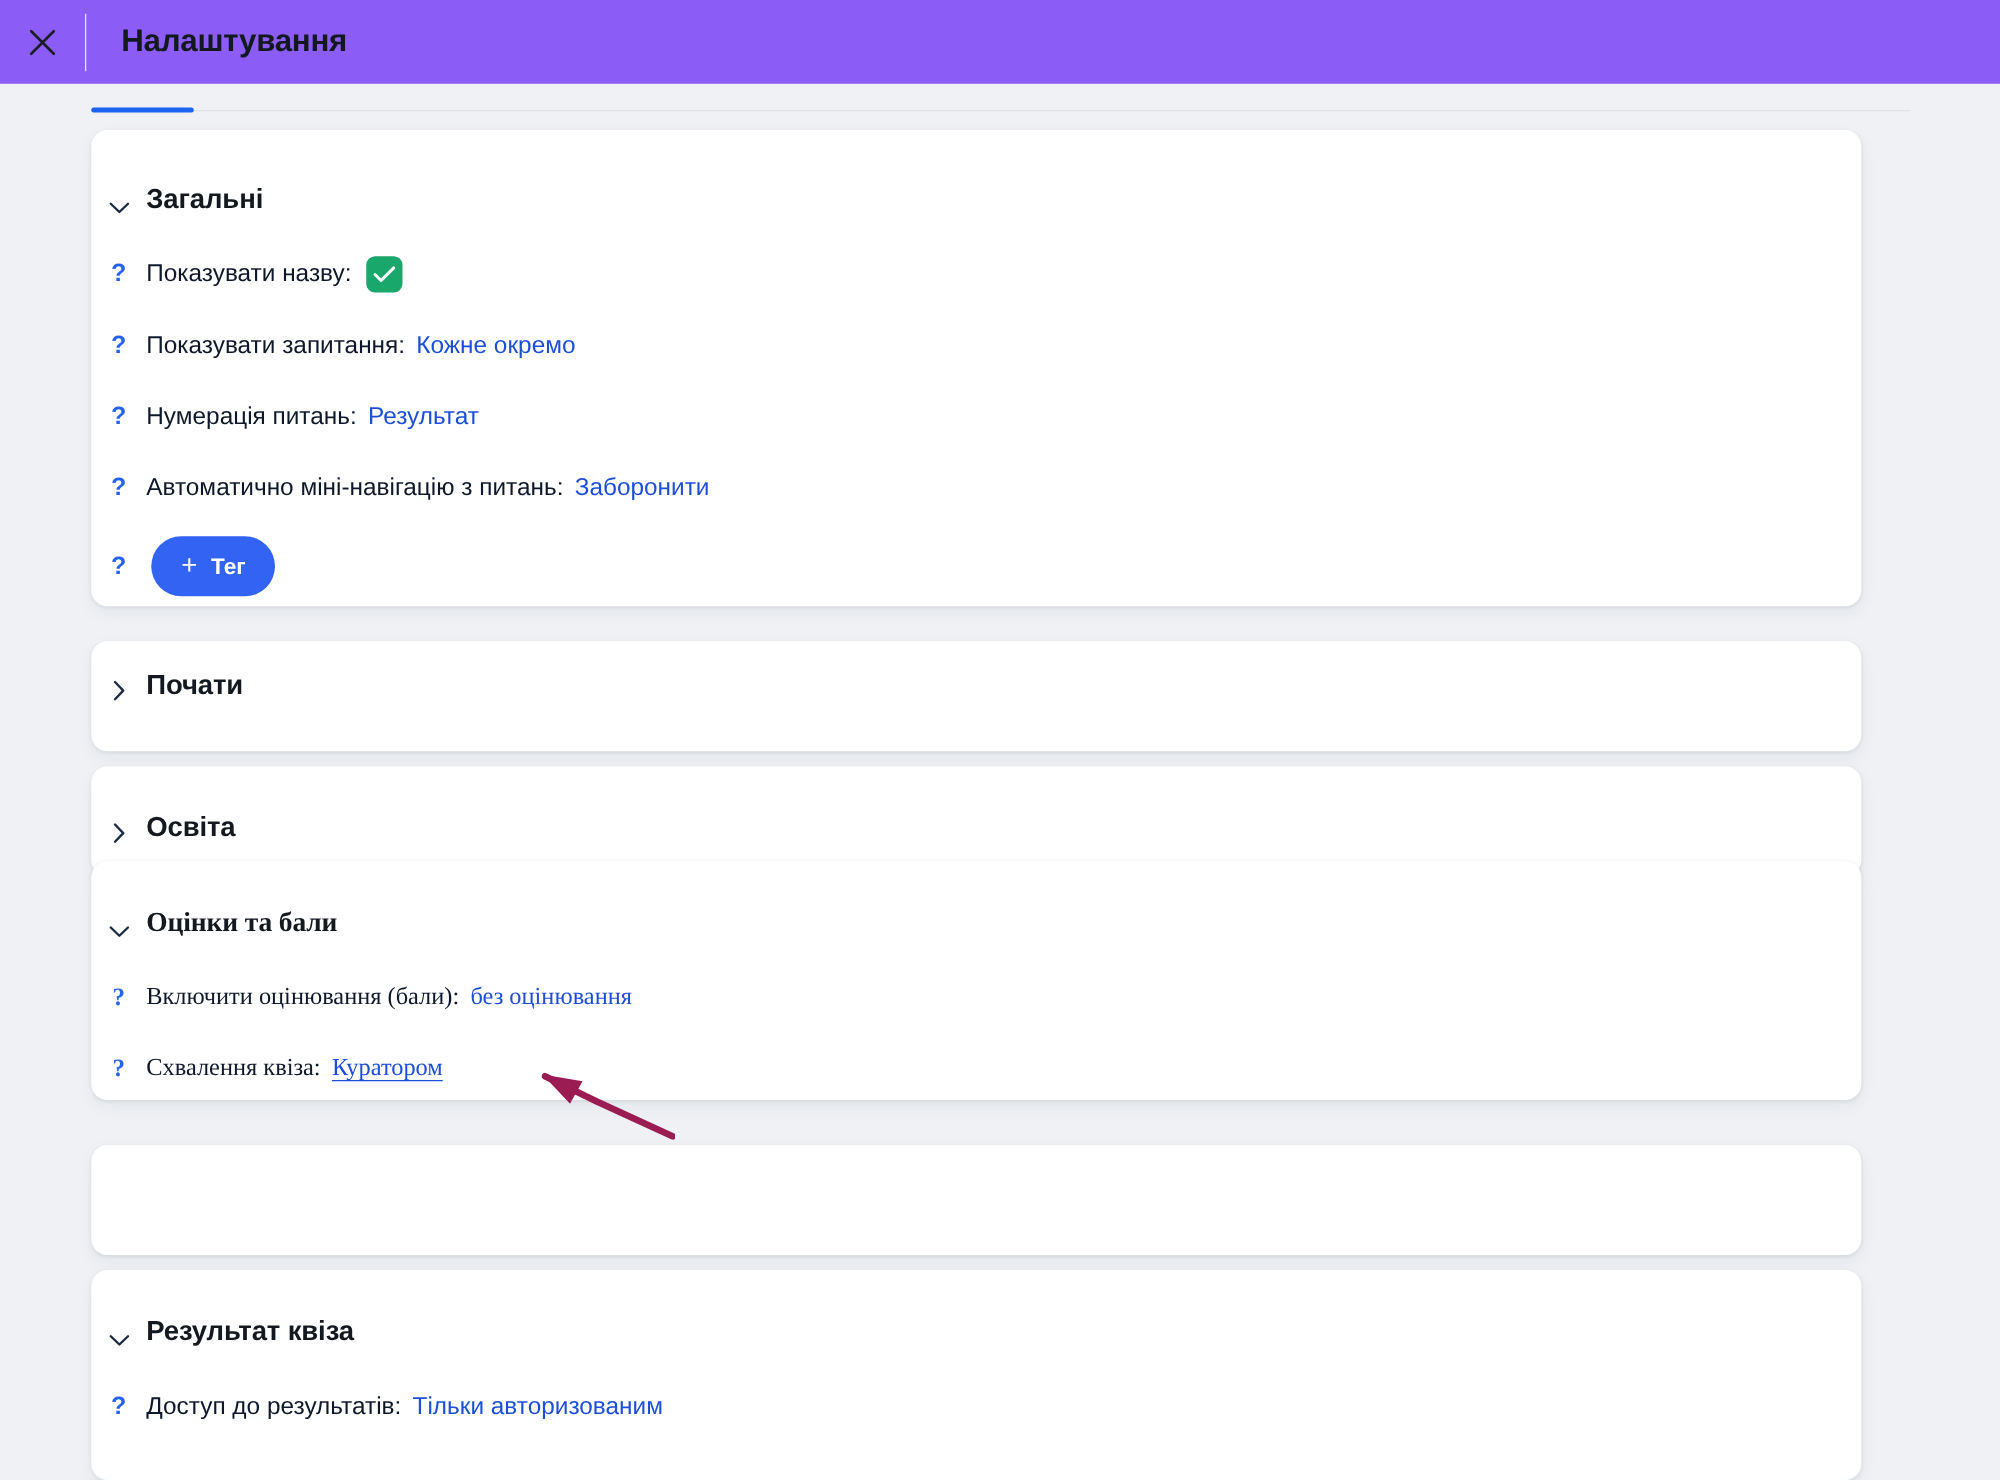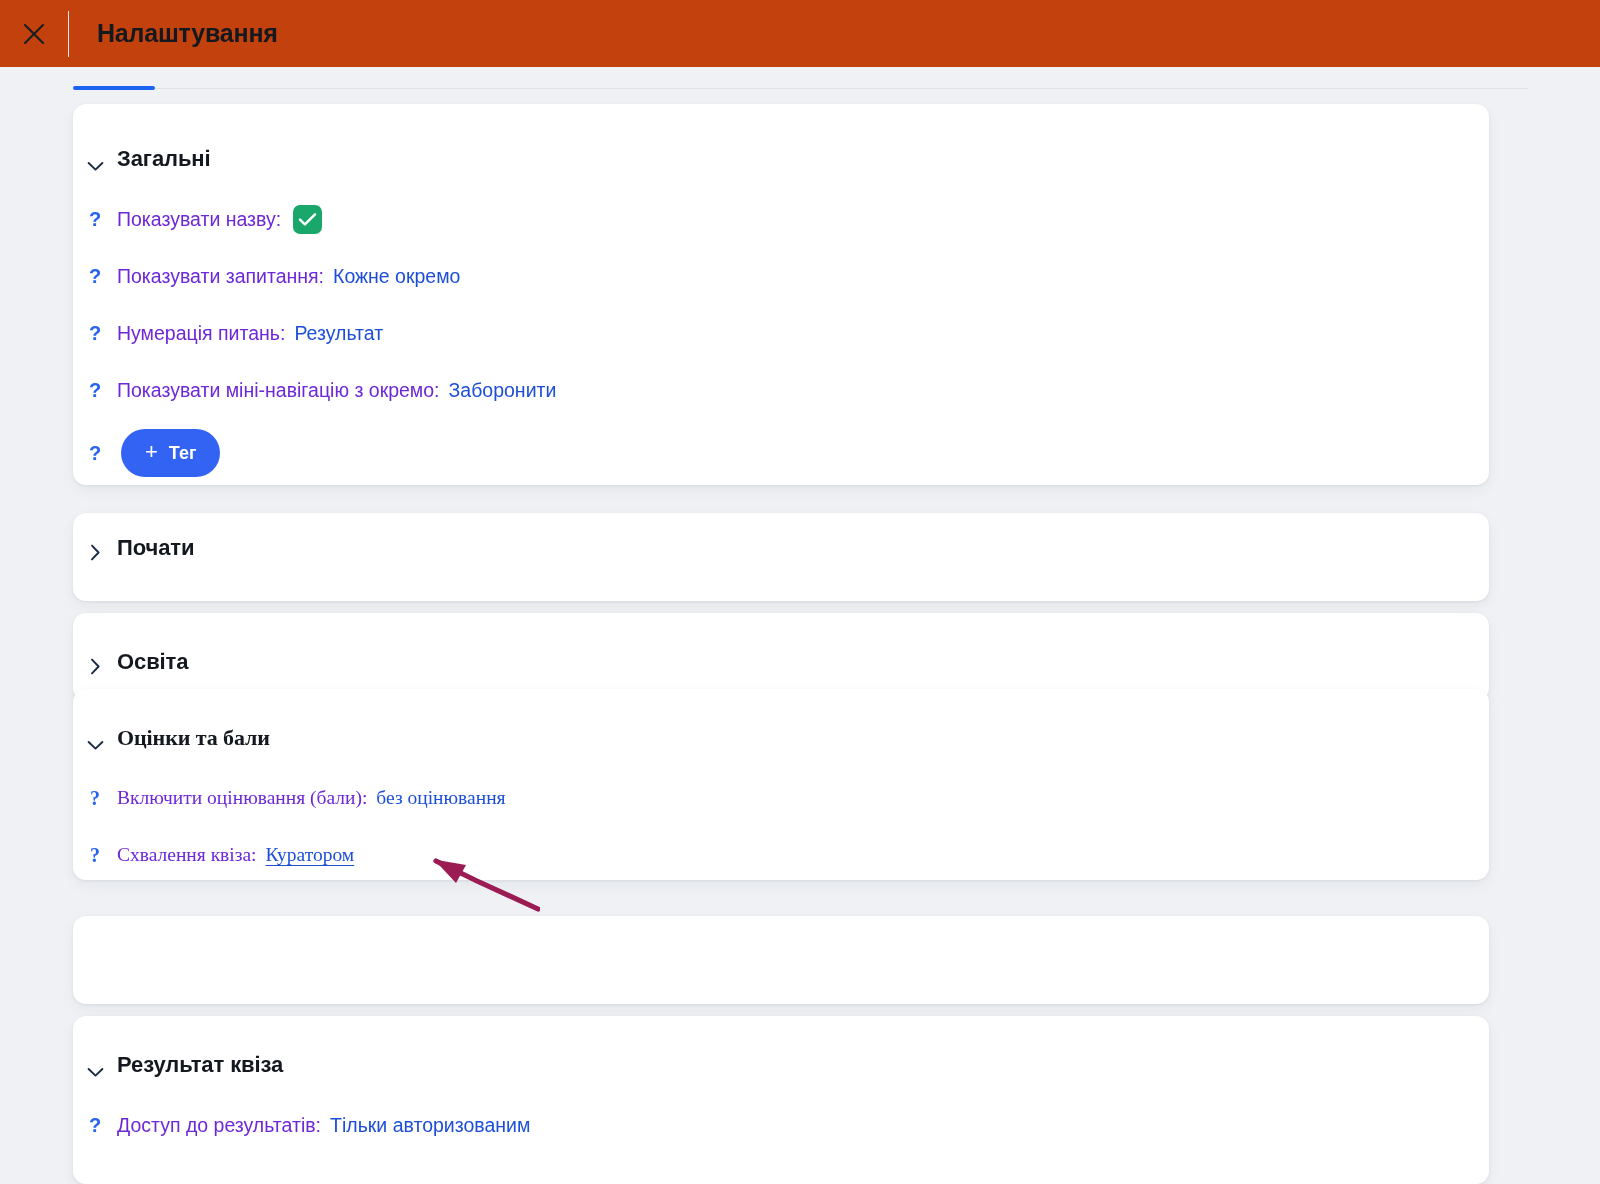--- a/index.html
+++ b/index.html
@@ -12,21 +12,21 @@
     font-family: "Liberation Sans", "DejaVu Sans", sans-serif;
     -webkit-font-smoothing: antialiased;
   }
 
   .app { position: relative; width: 1600px; height: 1184px; }
 
   
   .header {
     position: absolute; top: 0; left: 0;
     width: 1600px; height: 67px;
-    background: #c2410c;
+    background: #8b5cf6;
     display: flex; align-items: center;
     z-index: 40;
   }
   .close-btn {
     width: 68px; height: 67px;
     display: flex; align-items: center; justify-content: center;
     cursor: pointer; flex: none;
   }
   .close-btn svg { display: block; }
   .hdr-divider {
@@ -102,21 +102,21 @@
     height: 34px;
     white-space: nowrap;
   }
   .qmark {
     width: 44px; flex: none;
     display: flex; align-items: center; justify-content: center;
     color: #2563f0; font-size: 20px; font-weight: 700;
     cursor: pointer;
   }
   .row-label {
-    font-size: 19.5px; color: #6d28d9; font-weight: 400;
+    font-size: 19.5px; color: #0f172a; font-weight: 400;
   }
   .row-value {
     font-size: 19.5px; color: #1d4ed8; font-weight: 400;
     margin-left: 9px; cursor: pointer;
   }
   .row-value.underlined { text-decoration: underline; text-underline-offset: 4px; }
 
   .checkbox {
     margin-left: 12px;
     width: 29px; height: 29px;
@@ -224,21 +224,21 @@
       </div>
 
       <div class="row" style="margin-top:23px;">
         <span class="qmark">?</span>
         <span class="row-label">Нумерація питань:</span>
         <span class="row-value">Результат</span>
       </div>
 
       <div class="row" style="margin-top:23px;">
         <span class="qmark">?</span>
-        <span class="row-label">Показувати міні-навігацію з окремо:</span>
+        <span class="row-label">Автоматично міні-навігацію з питань:</span>
         <span class="row-value">Заборонити</span>
       </div>
 
       <div class="row" style="margin-top:22px; height:48px;">
         <span class="qmark">?</span>
         <button class="tag-btn">
           <span class="plus">+</span>
           <span>Тег</span>
         </button>
       </div>

